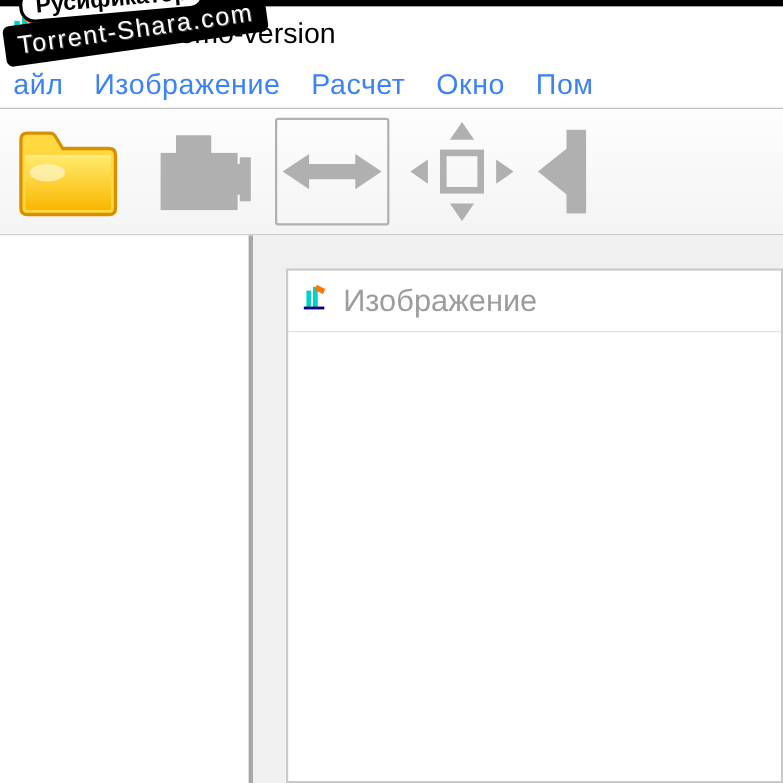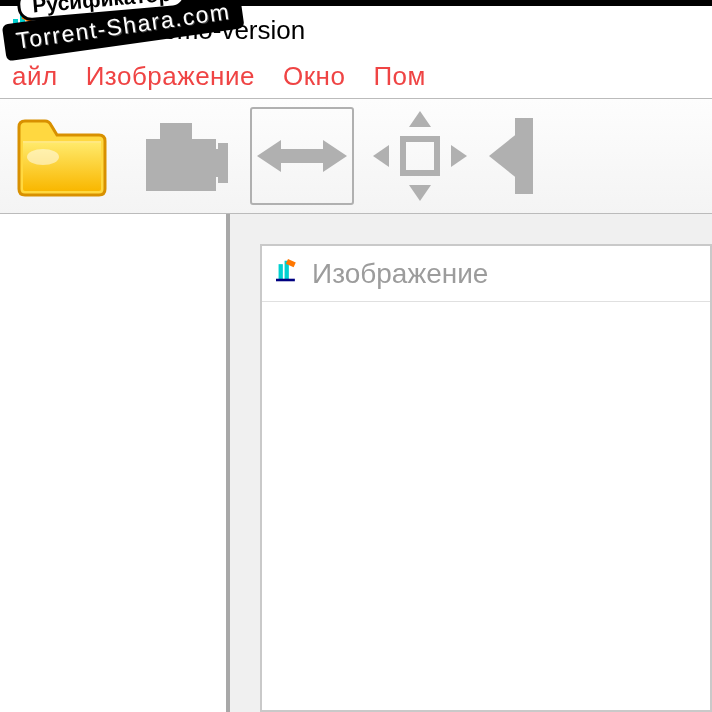--- a/index.html
+++ b/index.html
@@ -28,21 +28,21 @@
 }
 .titlebar .app-icon { margin-right: 10px; }
 .menubar {
   height: 44px;
   background: #fff;
   display: flex;
   align-items: center;
   gap: 28px;
   padding: 0 12px;
   font-size: 26px;
-  color: #ef4444;
+  color: #3b82f6;
 }
 .menubar span { letter-spacing: 0.5px; }
 .toolbar {
   height: 116px;
   border-top: 1px solid #bbb;
   border-bottom: 1px solid #bbb;
   background: linear-gradient(#fdfdfd, #f4f4f4);
   display: flex;
   align-items: center;
   padding: 0 6px;
@@ -162,20 +162,21 @@
       <rect x="14" y="0" width="10" height="6" fill="#ff7700" transform="rotate(25 14 0)"></rect>
       <rect x="0" y="23" width="22" height="3" fill="#000080"></rect>
     </svg>
   </span>
   <span>yzer 1.5 demo-version</span>
 </div>
 
 <div class="menubar">
   <span>айл</span>
   <span>Изображение</span>
+  <span>Расчет</span>
   <span>Окно</span>
   <span>Пом</span>
 </div>
 
 <div class="toolbar">
   <div class="tool-btn">
     <svg width="98" height="86" viewBox="0 0 98 86">
       <path d="M 6 20 L 6 76 Q 6 82 12 82 L 86 82 Q 92 82 92 76 L 92 28 Q 92 22 86 22 L 44 22 L 38 12 Q 36 8 32 8 L 12 8 Q 6 8 6 14 Z" fill="#ffd840" stroke="#d89000" stroke-width="3"></path>
       <path d="M 10 28 L 88 28 L 88 32 L 10 32 Z" fill="#ffe880"></path>
       <path d="M 10 30 L 10 76 Q 10 78 12 78 L 86 78 Q 88 78 88 76 L 88 30 Z" fill="url(#fg)"></path>

